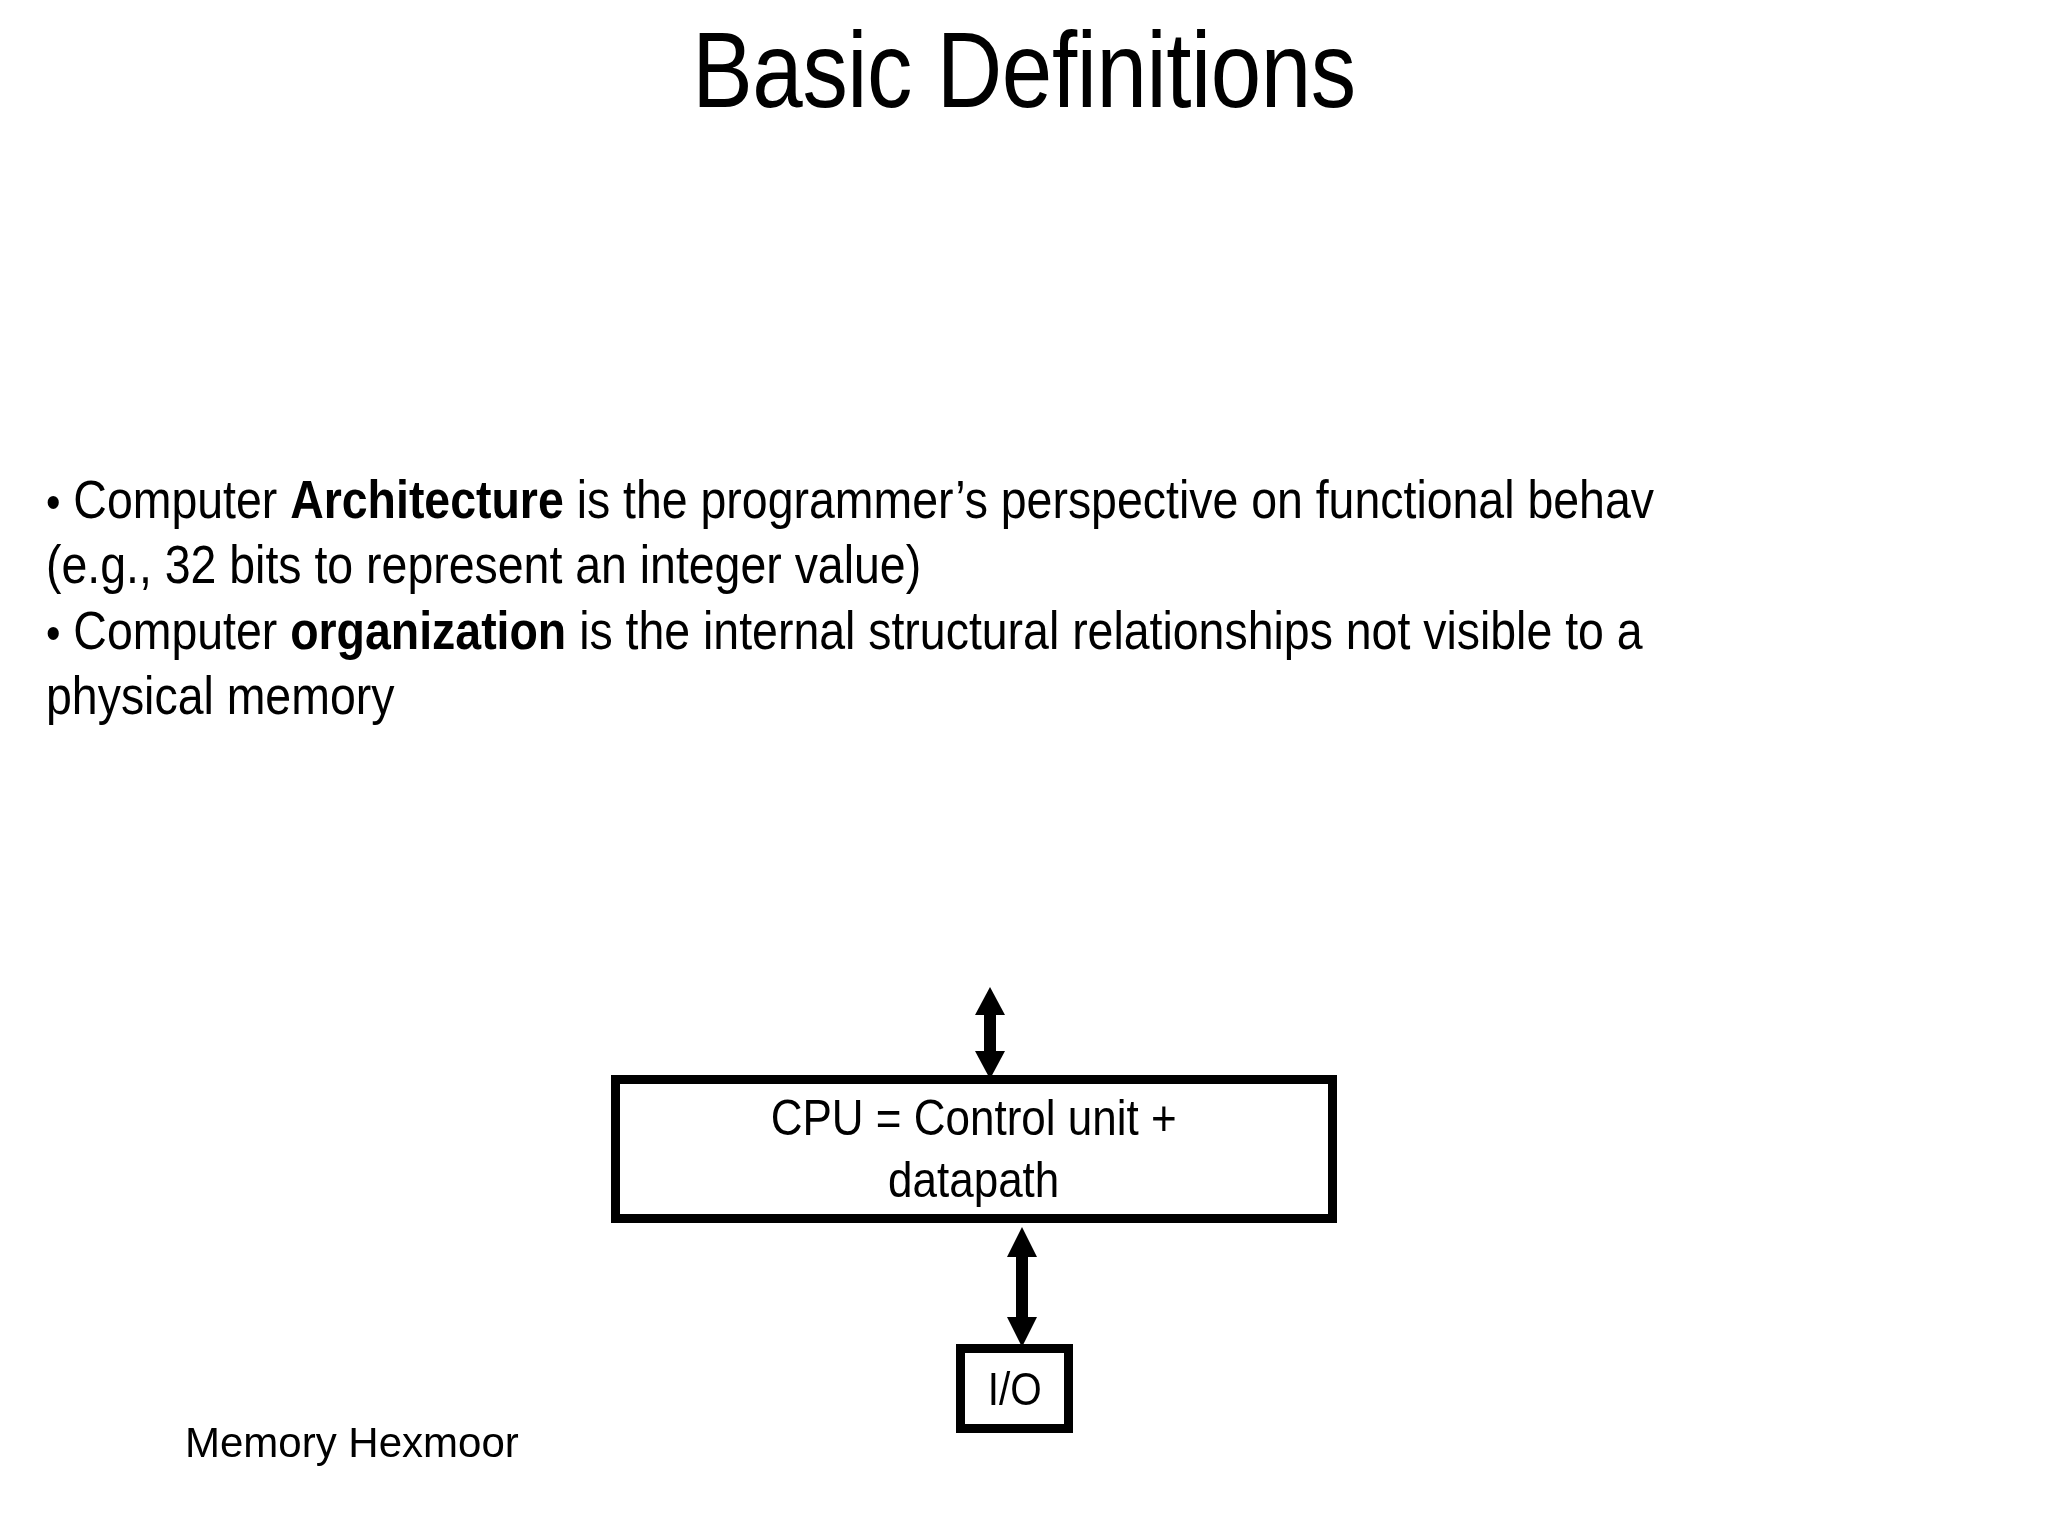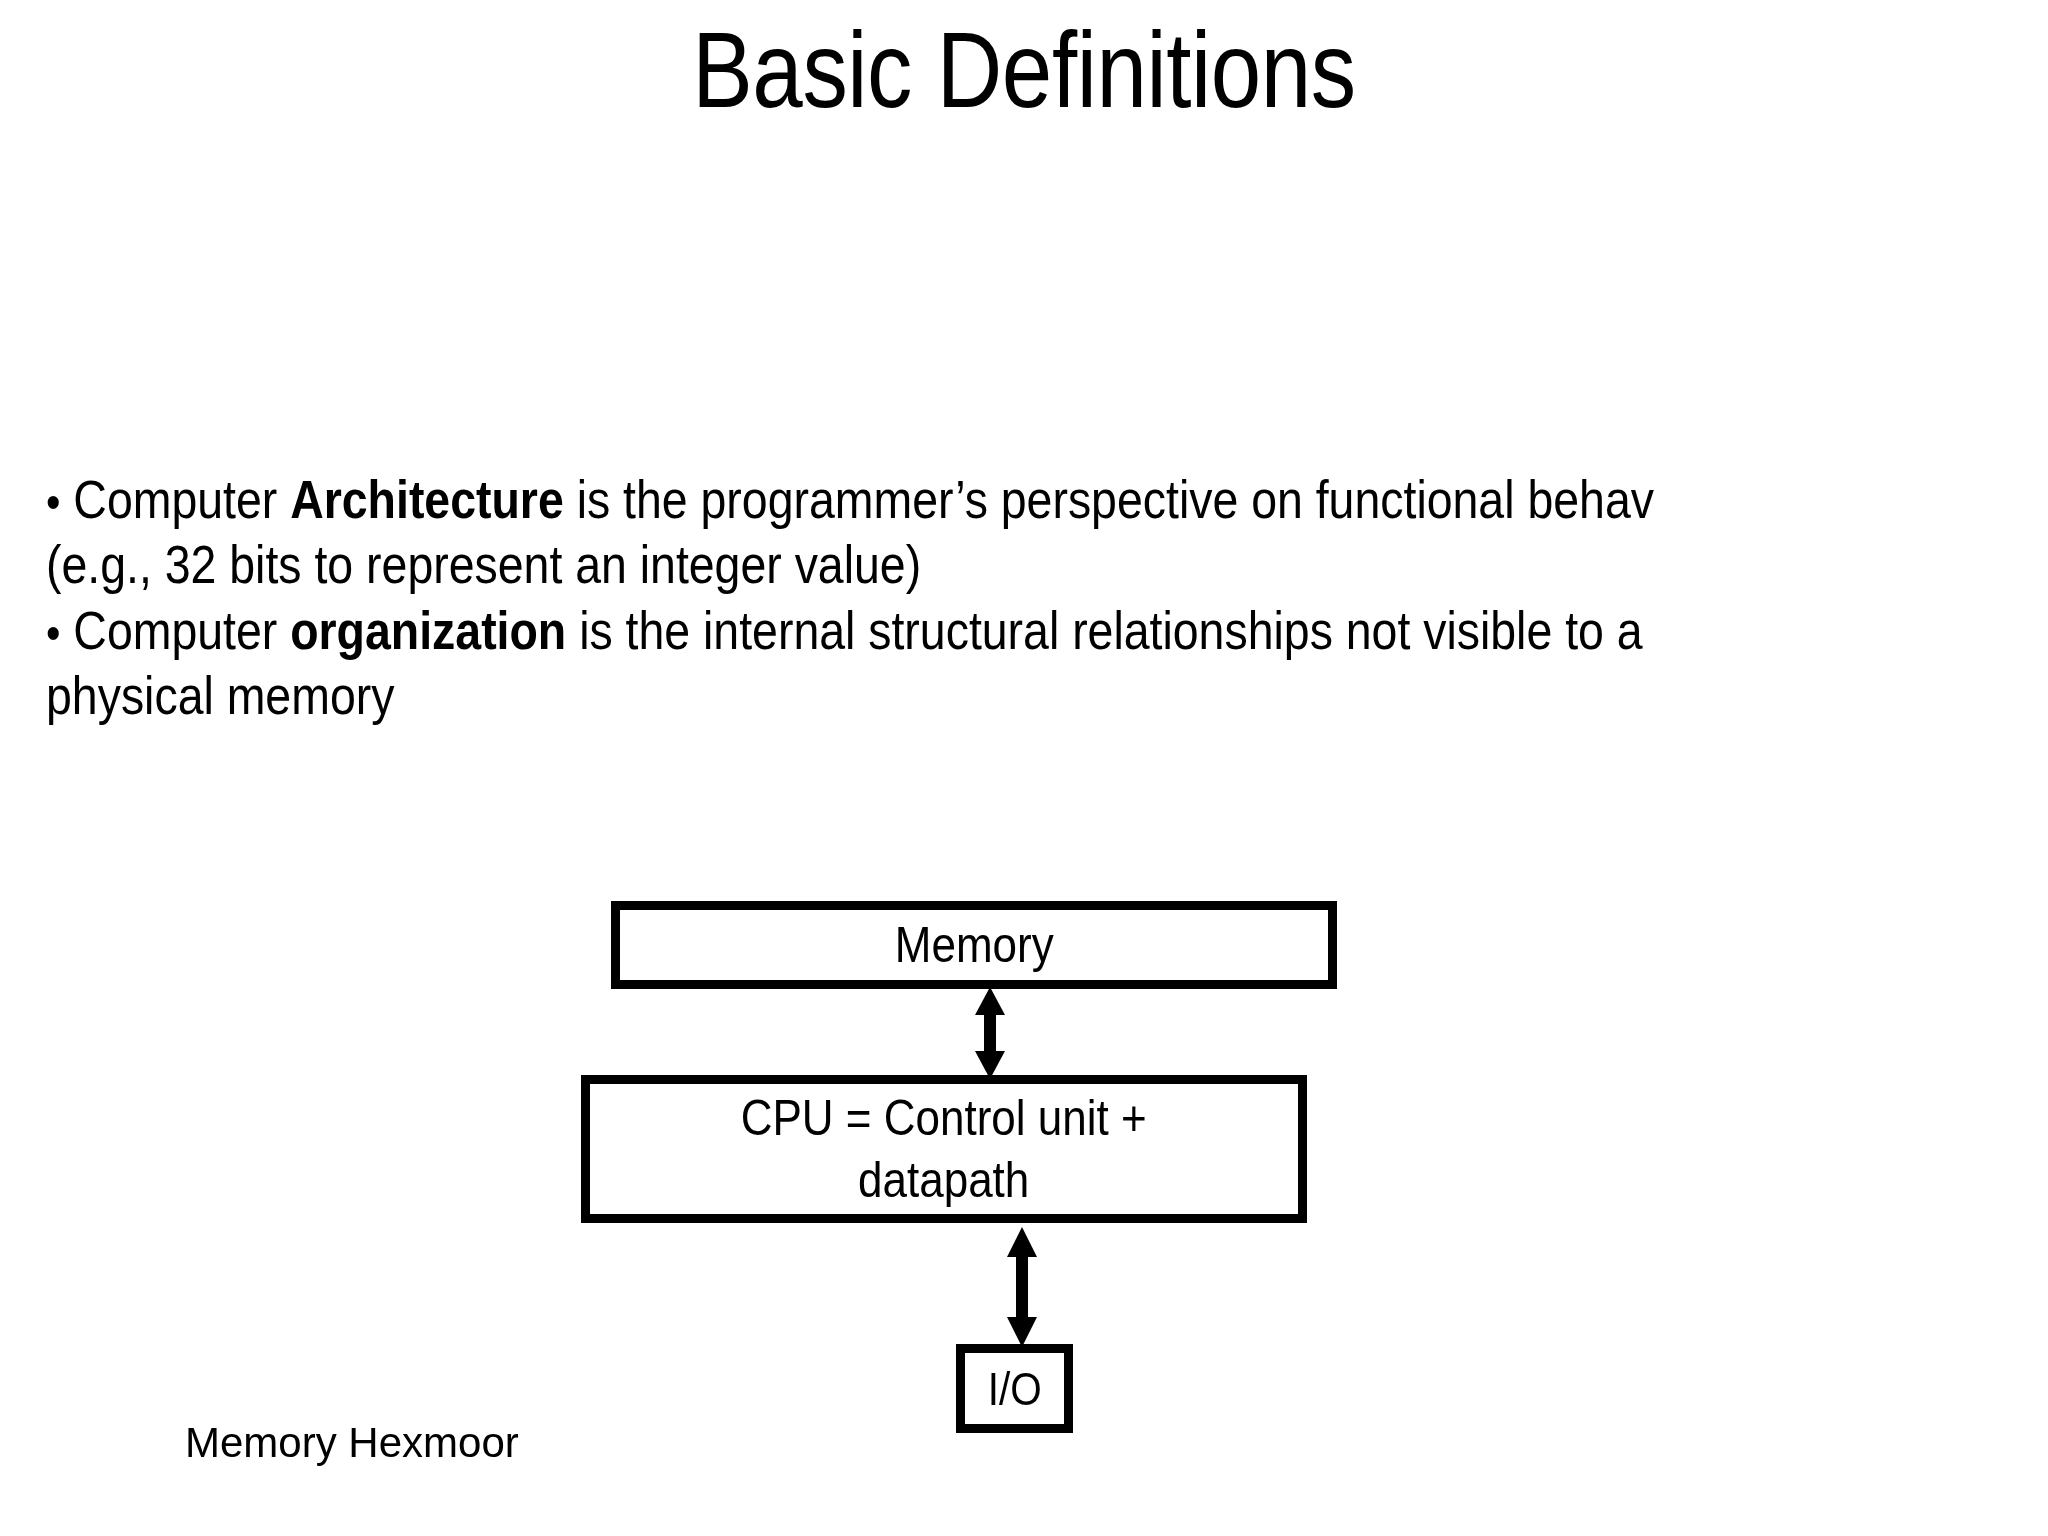--- a/index.html
+++ b/index.html
@@ -86,21 +86,21 @@
     font-weight: 400;
     transform: scaleX(0.88);
   }
   #box-memory {
     left: 611px;
     top: 901px;
     width: 726px;
     height: 88px;
   }
   #box-cpu {
-    left: 581px;
+    left: 611px;
     top: 1075px;
     width: 726px;
     height: 148px;
   }
   #box-io {
     left: 956px;
     top: 1344px;
     width: 117px;
     height: 89px;
   }
@@ -144,23 +144,20 @@
     <p class="bullet-para">
       <span class="dot">•</span><span> Computer </span><b>Architecture</b><span> is the programmer’s perspective on functional behavior of a computer (e.g., 32 bits to represent an integer value)</span>
     </p>
     <p class="bullet-para">
       <span class="dot">•</span><span> Computer </span><b>organization</b><span> is the internal structural relationships not visible to a programmer…e.g., physical memory</span>
     </p>
   </div>
 
   <div id="diagram">
 
-    <div class="dbox" id="box-memory">
-      <span>Memory</span>
-    </div>
 
     <svg class="arrow" style="left:960px; top:985px; width:64px; height:96px;" viewBox="0 0 64 96">
       <g fill="#000000">
         <polygon points="30,2 45,30 15,30"></polygon>
         <rect x="24" y="26" width="12" height="44"></rect>
         <polygon points="30,94 45,66 15,66"></polygon>
       </g>
     </svg>
 
     <div class="dbox" id="box-cpu">

